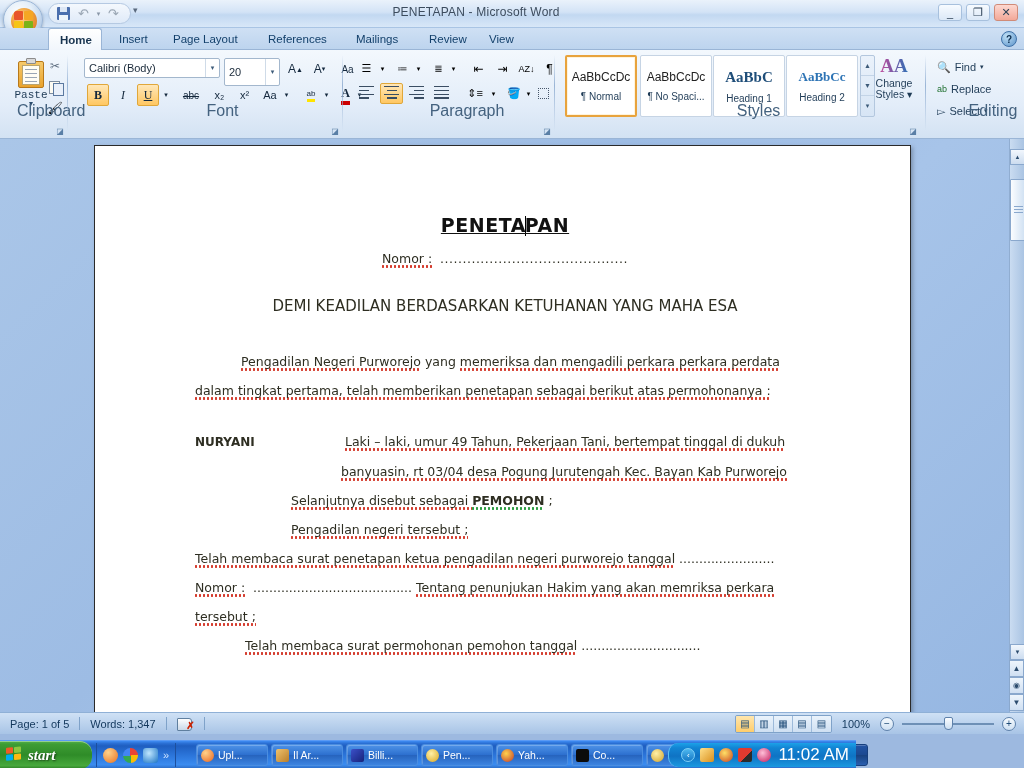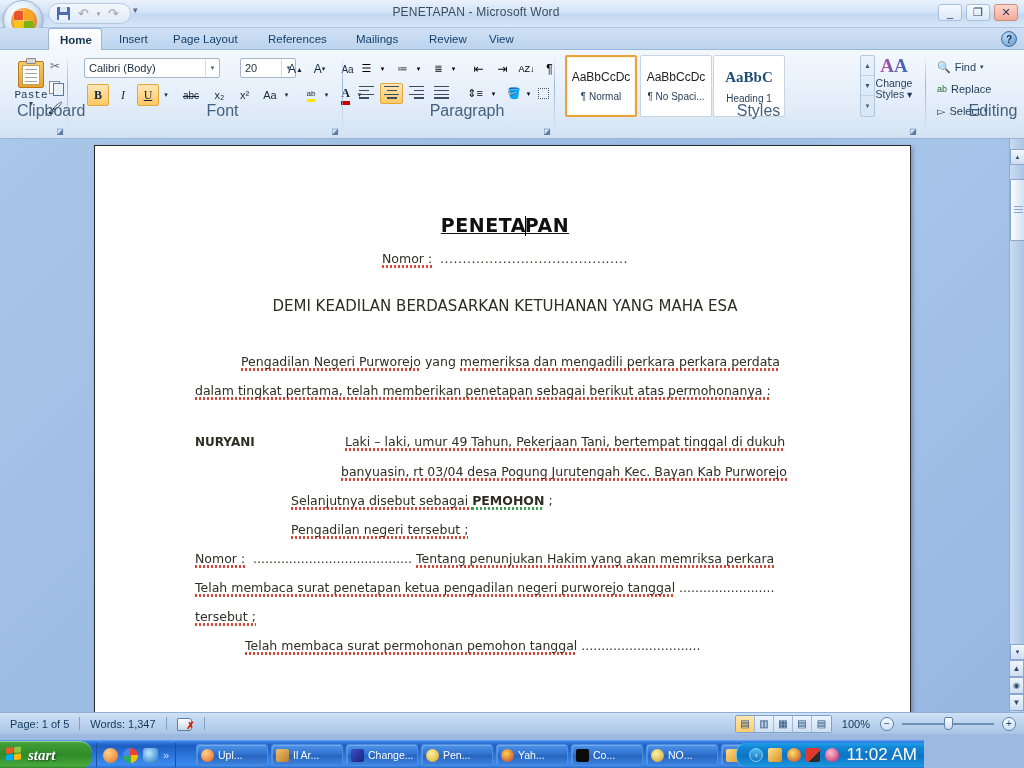--- a/index.html
+++ b/index.html
@@ -215,21 +215,21 @@
   .viewbtns{ display:flex; border:1px solid #7fa2c9; border-radius:2px; overflow:hidden; }
   .viewbtns div{ width:19px;height:16px; display:flex;align-items:center;justify-content:center; font-size:10px; color:#1d4a76; cursor:pointer; background:linear-gradient(to bottom,#eaf3fc,#cfe0f2); border-right:1px solid #9dbada; }
   .viewbtns div.act{ background:linear-gradient(to bottom,#ffe6ad,#ffcd6b); }
   .zoomtrack{ position:relative; width:100px; height:14px; display:flex; align-items:center; }
   .zoomtrack .line{ position:absolute; left:4px; right:4px; height:2px; background:#6e90b6; }
   .zoomtrack .knob{ position:absolute; left:46px; width:9px; height:13px; background:linear-gradient(to bottom,#fbfdff,#cddff2); border:1px solid #5f82ab; border-radius:2px 2px 4px 4px; cursor:pointer; }
   .zbtn{ width:14px;height:14px;border-radius:50%; border:1px solid #5f82ab; background:linear-gradient(to bottom,#f5fafe,#cfe0f2); font-size:10px; line-height:12px; text-align:center; color:#1d4a76; cursor:pointer; }
 
   
   .taskbar{
-    position:absolute; left:0; top:740px; width:924px; height:28px;
+    position:absolute; left:0; top:740px; width:856px; height:28px;
     background:linear-gradient(to bottom,#3f8cf3 0%,#2a6fd4 9%,#1f5ec0 18%,#2a73d8 50%,#3b8cf0 88%,#2e6fc9 100%);
     border-top:1px solid #5b9bf5;
   }
   .startbtn{
     position:absolute; left:0; top:0; width:92px; height:28px;
     background:linear-gradient(to bottom,#52b14a 0%,#3d9c34 12%,#2f8c28 50%,#47a83c 88%,#2b7a24 100%);
     border-radius:0 12px 12px 0; display:flex; align-items:center; gap:5px; padding-left:6px;
     cursor:pointer; box-shadow:inset 0 1px 0 rgba(255,255,255,.4);
   }
   .winflag{ width:17px;height:16px; position:relative; transform:skewY(-5deg); }
@@ -343,21 +343,21 @@
       <div class="grp-label">Clipboard</div>
       <div class="grp-dlg">◪</div>
       <div class="grp-sep" style="right:0"></div>
     </div>
 
     <div class="grp" style="left:68px;width:275px">
       <div class="combo" style="left:16px;top:8px;width:136px;height:20px">
         <span class="cv">Calibri (Body)</span>
         <span class="ca">▾</span>
       </div>
-      <div class="combo" style="left:172px;top:8px;width:56px;height:20px">
+      <div class="combo" style="left:156px;top:8px;width:56px;height:28px">
         <span class="cv">20</span>
         <span class="ca">▾</span>
       </div>
       <div class="btn fbtn" style="left:216px;top:8px">
           <span>A</span>
           <sup style="font-size:7px">▲</sup>
         </div>
       <div class="btn fbtn" style="left:240px;top:8px">
           <span class="sm">A</span>
           <sup style="font-size:7px">▾</sup>
@@ -501,20 +501,24 @@
         <div class="sp-preview">AaBbCcDc</div>
         <div class="sp-name">¶ Normal</div>
       </div>
       <div class="stylebox" style="left:85px">
         <div class="sp-preview">AaBbCcDc</div>
         <div class="sp-name">¶ No Spaci...</div>
       </div>
       <div class="stylebox" style="left:158px">
         <div class="sp-preview h1p">AaBbC</div>
         <div class="sp-name">Heading 1</div>
+      </div>
+      <div class="stylebox" style="left:231px">
+        <div class="sp-preview h2p">AaBbCc</div>
+        <div class="sp-name">Heading 2</div>
       </div>
       <div class="gal-scroll" style="left:305px">
         <div>▲</div>
         <div>▼</div>
         <div style="border-bottom:none">▾</div>
       </div>
 
       <div class="btn chstyles" style="left:313px">
         <div class="aa-ico">AA</div>
         <div class="chs-lbl">Change</div>
@@ -584,27 +588,27 @@
           <span class="sq">banyuasin, rt 03/04 desa Pogung Jurutengah Kec. Bayan Kab Purworejo</span>
         </div>
         <div class="ind2">
           <span class="sq">Selanjutnya disebut sebagai </span><span class="bold sqg">PEMOHON</span><span> ;</span>
         </div>
         <div class="ind2">
           <span class="sq">Pengadilan negeri tersebut ;</span>
         </div>
 
         <div>
+          <span class="sq">Telah membaca surat penetapan ketua pengadilan negeri purworejo tanggal</span>
+          <span>........................</span>
+        </div>
+        <div>
           <span class="sq">Nomor :</span>
           &nbsp;<span>........................................</span>
           <span class="sq">Tentang penunjukan  Hakim yang akan memriksa perkara</span>
-        </div>
-        <div>
-          <span class="sq">Telah membaca surat penetapan ketua pengadilan negeri purworejo tanggal</span>
-          <span>........................</span>
         </div>
         <div>
           <span class="sq">tersebut ;</span>
         </div>
 
         <div class="ind1">
           <span class="sq">Telah membaca surat permohonan pemohon tanggal</span>
           <span>..............................</span>
         </div>
       </div>
@@ -673,21 +677,21 @@
       <div class="task">
           <span class="tico" style="background:radial-gradient(circle at 35% 30%,#ffd28a,#e8631f);border-radius:50%"></span>
           <span>Upl...</span>
         </div>
       <div class="task">
           <span class="tico" style="background:linear-gradient(135deg,#f0c36d,#b87d2a)"></span>
           <span>Il Ar...</span>
         </div>
       <div class="task">
           <span class="tico" style="background:linear-gradient(135deg,#3b50c8,#16227a)"></span>
-          <span>Change...</span>
+          <span>Billi...</span>
         </div>
       <div class="task">
           <span class="tico" style="background:radial-gradient(circle at 40% 35%,#fff0a8,#d9a51c);border-radius:50%"></span>
           <span>Pen...</span>
         </div>
       <div class="task">
           <span class="tico" style="background:radial-gradient(circle at 40% 35%,#ffd24d,#c0392b);border-radius:50%"></span>
           <span>Yah...</span>
         </div>
       <div class="task">

